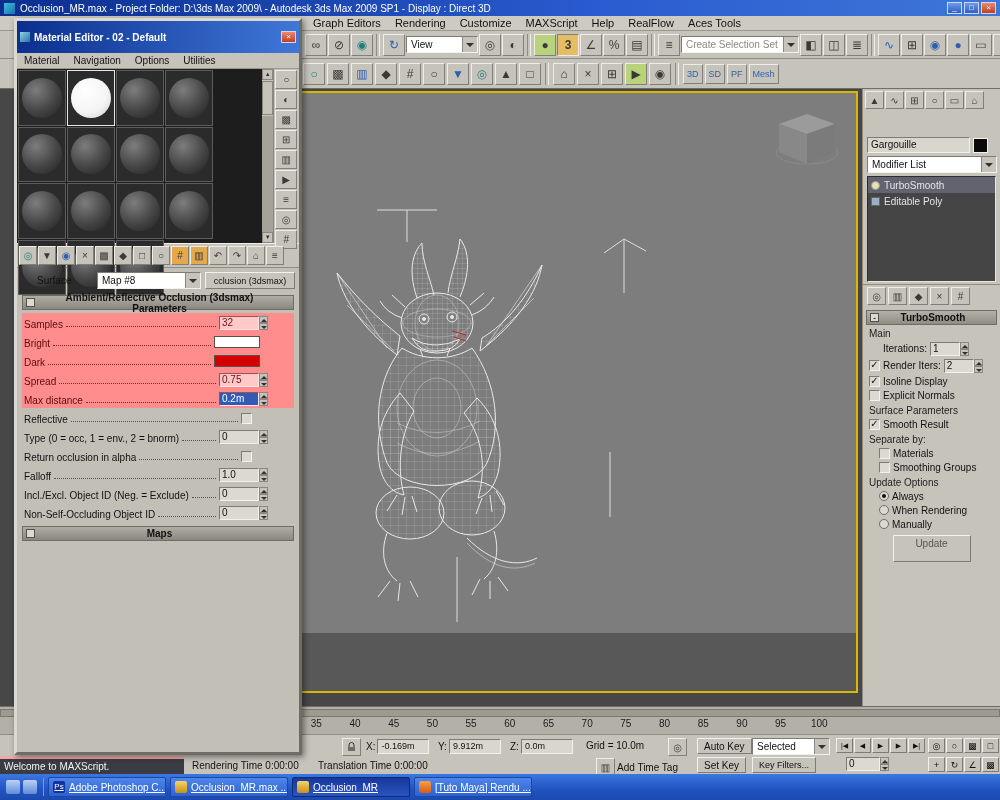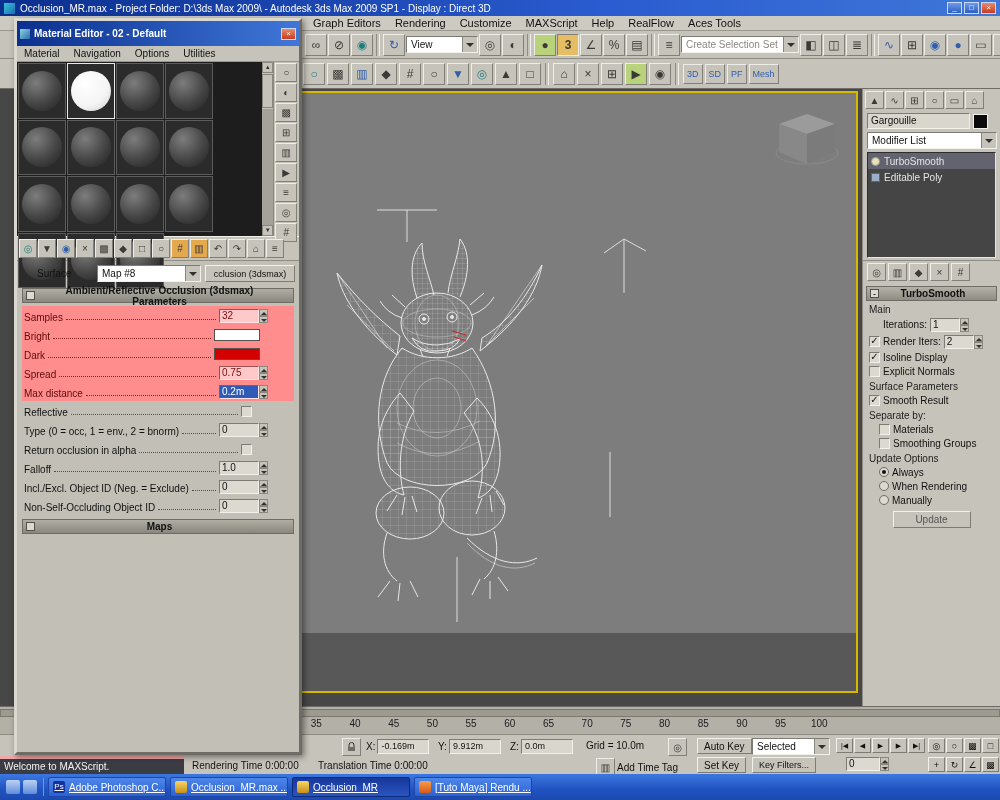--- a/index.html
+++ b/index.html
@@ -77,39 +77,39 @@
   
   .workspace { position:absolute; left:0; top:89px; width:1000px; height:617px; background:#474747; }
   .viewport { position:absolute; left:300px; top:2px; width:558px; height:602px; background:#7d7d7d; border:2px solid #d9b900; }
   .vp-band { position:absolute; left:0; bottom:0; width:100%; height:58px; background:#585858; }
   .vp-svg { position:absolute; inset:0; }
   .viewcube { position:absolute; right:14px; top:16px; opacity:.75; }
 
   
   .cpanel { position:absolute; right:0; top:0; width:138px; height:617px; background:#c6c3ba; border-left:1px solid #8f8c84; font-size:10px; }
   .cp-tabs { display:flex; gap:1px; padding:2px 2px; }
-  .cp-row { display:flex; align-items:center; gap:3px; padding:2px 4px; }
+  .cp-row { display:flex; align-items:center; gap:3px; padding:2px 4px;margin-top:24px; }
   .name-field { width:103px; height:16px; line-height:14px; padding:0 3px; font-size:10px; }
   .obj-color { width:15px; height:15px; background:#0a0a0a; border:1px solid #f2f1ec; }
   .modlist { width:130px; margin:1px 4px; }
   .stack { margin:2px 4px; height:106px; background:#454545; border:1px solid; border-color:#2d2d2d #e8e6df #e8e6df #2d2d2d; color:#e4e4e4; overflow:hidden; }
   .stack-row { display:flex; align-items:center; gap:4px; height:16px; padding:0 3px; }
   .stack-row.sel { background:#63636f; }
   .bulb { width:9px; height:9px; border-radius:50%; background:#e8e2b0; border:1px solid #999; }
   .poly-ico { width:9px; height:9px; background:#9ab0c8; border:1px solid #666; }
   .stack-foot { display:flex; gap:2px; padding:2px 4px; border-top:1px solid #8f8c84; }
   .rollout-hd { margin:3px 3px 0 3px; height:15px; background:linear-gradient(#b4b1a8,#8f8c84); border:1px solid #6f6c65;
                display:flex; align-items:center; font-weight:bold; font-size:10px; color:#101010; }
   .rollout-hd .pm { width:9px; height:9px; margin:0 3px; background:#dcd9d0; border:1px solid #55524c; font-size:8px; line-height:7px; text-align:center; font-weight:bold; }
   .rollout-hd .pm.minus::after{content:"-";}
   .rollout-hd .rtitle { flex:1; text-align:center; margin-right:12px; }
   .ts-row { display:flex; align-items:center; gap:3px; padding:1.5px 6px; font-size:10px; }
   .ts-grouplabel { padding:3px 6px 1px 6px; font-size:10px; color:#222; }
   .ts-row .lbl { white-space:nowrap; }
-  .update-btn { display:block; margin:4px auto; width:78px; height:17px; text-align:center; line-height:15px; font-size:10px; color:#555; }
+  .update-btn { display:block; margin:4px auto; width:78px; height:27px; text-align:center; line-height:15px; font-size:10px; color:#555; }
 
   
   .timeline { position:absolute; left:0; top:706px; width:1000px; height:28px; background:#b3b0a8; border-top:1px solid #6f6c66; }
   .timeline .groove { position:absolute; left:0; top:2px; width:100%; height:8px; background:#9d9a92; border:1px solid #7c796f; }
   .ticks { position:absolute; left:0; top:11px; display:flex; padding-left:297px; }
   .tick { width:38.7px; text-align:center; font-size:10px; color:#1c1c1c; }
 
   .statusrows { position:absolute; left:0; top:734px; width:1000px; height:40px; background:#c6c3ba; border-top:1px solid #8f8c84; }
   .srow { position:absolute; left:0; width:1000px; height:20px; }
   .srow.a { top:1px; } .srow.b { top:21px; }
@@ -136,21 +136,21 @@
   .tray { margin-left:auto; height:26px; display:flex; align-items:center; gap:3px; padding:0 8px 0 10px;
           background:linear-gradient(#2a8ce8,#1663c8); border-left:1px solid #7fb4f0; }
   .tray-ico { width:12px; height:12px; border-radius:2px; background:linear-gradient(#e8e8e8,#8fa8c8); }
   .tray-ico.g { background:linear-gradient(#9fe89f,#3f9f3f); }
   .tray-ico.r { background:linear-gradient(#f5a0a0,#c83f3f); }
   .clock { color:#fff; font-size:10px; margin-left:4px; }
 
   
   .me-win { position:absolute; left:14px; top:18px; width:288px; height:737px; background:#c2bfb6;
             border:3px solid; border-color:#dad8d0 #6f6c66 #6f6c66 #dad8d0; box-shadow:2px 2px 6px rgba(0,0,0,.45); z-index:50; }
-  .me-title { height:25px; background:linear-gradient(90deg,#0b2f8e,#3f77d8); color:#fff; display:flex; align-items:center; padding:0 3px; }
+  .me-title { height:32px; background:linear-gradient(90deg,#0b2f8e,#3f77d8); color:#fff; display:flex; align-items:center; padding:0 3px; }
   .me-title .app-ico { width:10px; height:10px; background:linear-gradient(135deg,#8fd2e0,#2a6fae); margin-right:4px; }
   .me-title .ttext { flex:1; font-size:10px; font-weight:bold; white-space:nowrap; overflow:hidden; }
   .me-menus { height:16px; display:flex; align-items:center; background:#c6c3ba; border-bottom:1px solid #9a978f; }
   .me-menus span { padding:0 7px; font-size:10px; }
   .me-sample-area { display:flex; height:174px; background:#1d1d1d; }
   .slot-grid { width:247px; display:flex; flex-wrap:wrap; gap:1px; padding:1px; }
   .slot { width:48px; height:55.5px; background:#2b2b2b; border:1px solid #5c5c5c; display:flex; align-items:center; justify-content:center; }
   .slot.active { border:1px solid #e8e8e8; }
   .sphere { width:40px; height:40px; border-radius:50%; background:radial-gradient(circle at 35% 30%, #7d7d7d, #454545 55%, #242424 95%); }
   .sphere.white { background:radial-gradient(circle at 35% 30%, #ffffff, #f4f4f4 60%, #d0d0d0 95%); }

